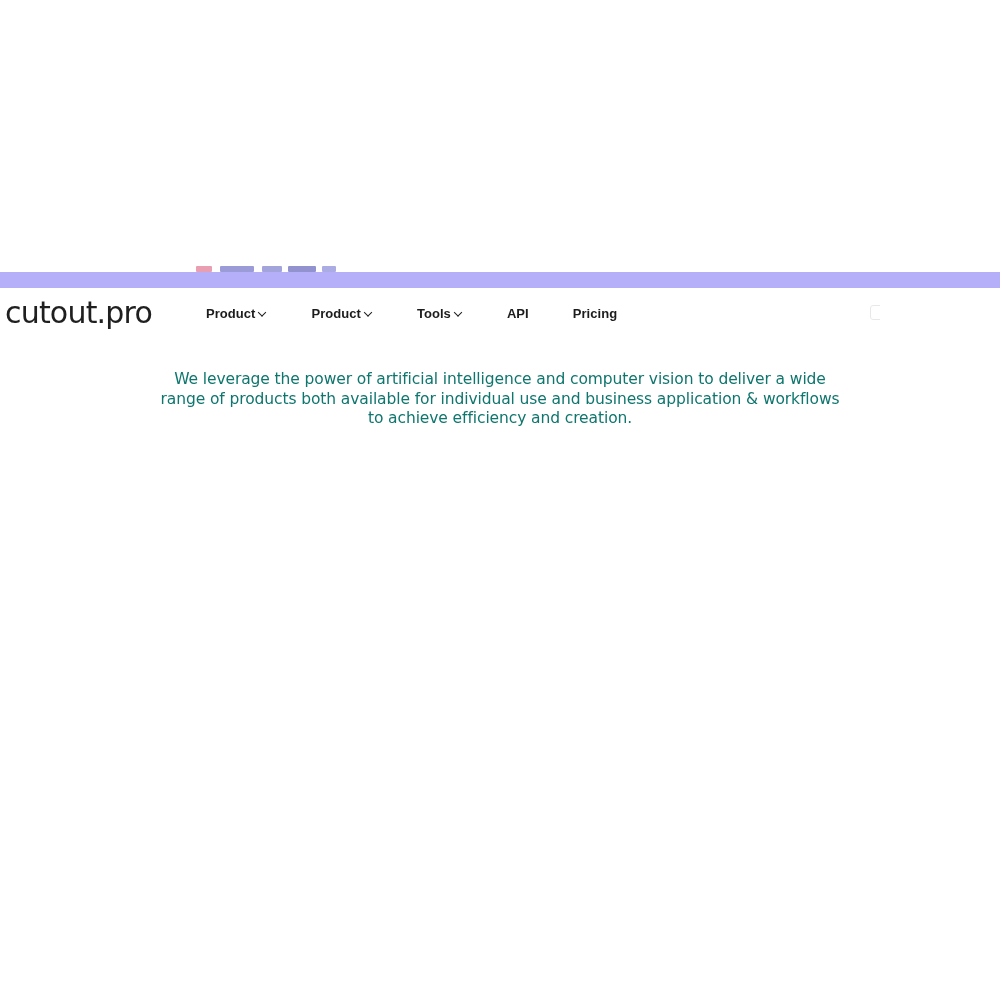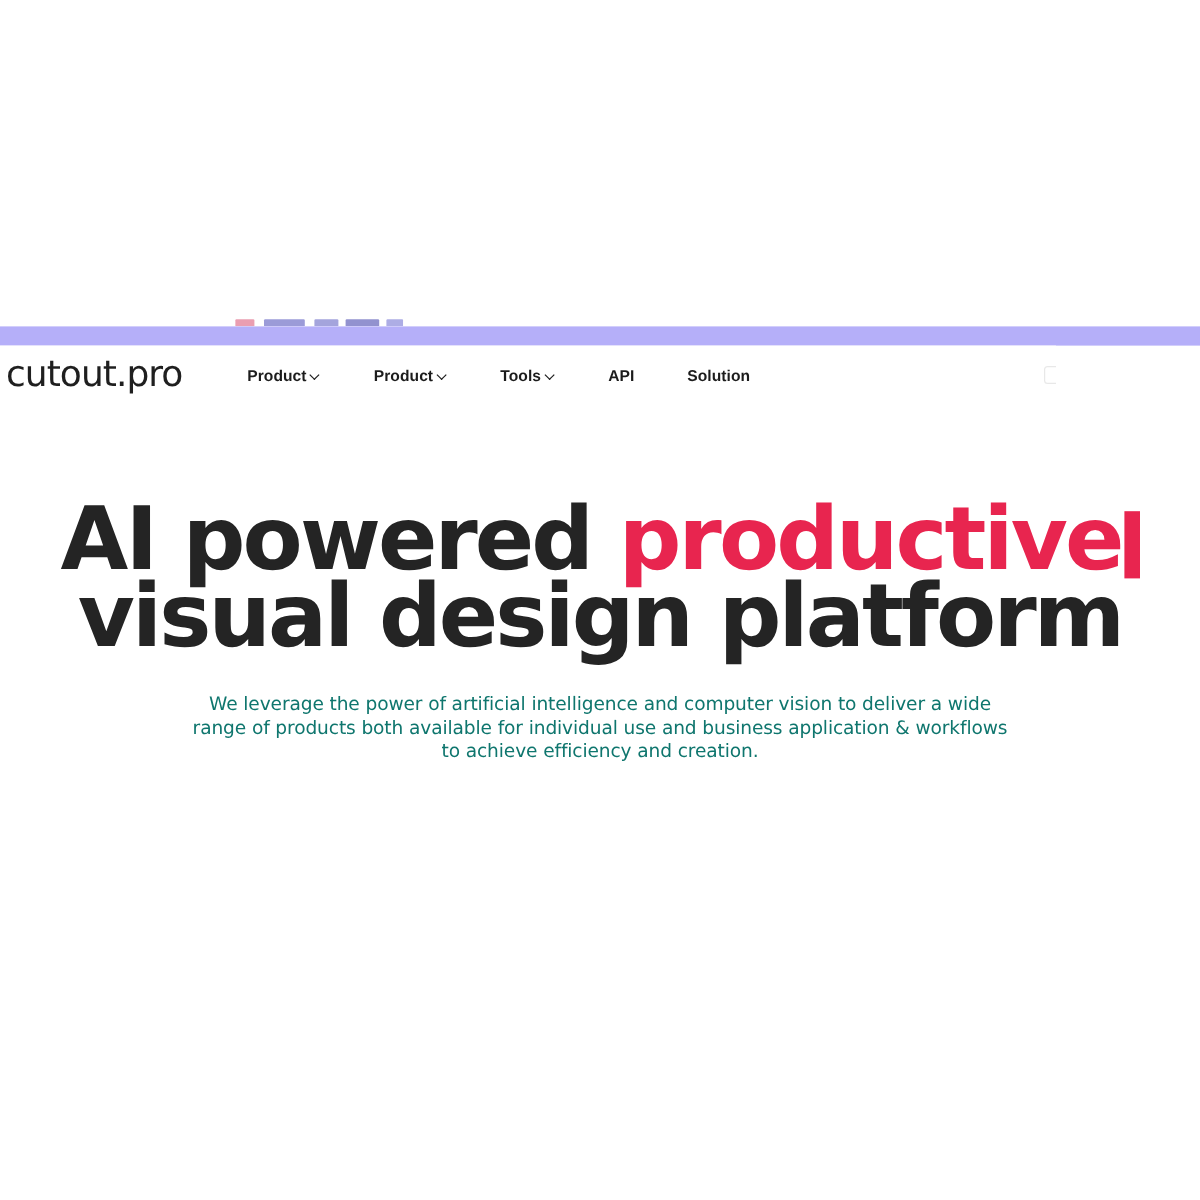--- a/index.html
+++ b/index.html
@@ -241,37 +241,33 @@
       <div class="nav-item">
         <span>Tools</span>
         <span class="chevron"></span>
       </div>
 
       <div class="nav-item">
         <span>API</span>
       </div>
 
       <div class="nav-item">
-        <span>Solution</span>
+        <span>Pricing</span>
       </div>
 
     </nav>
 
     <div class="header-right-clipped">
       <span class="hrc-box"></span>
     </div>
 
   </header>
 
   <section class="hero">
 
-    <h1 class="hero-headline">
-      <span class="hl-line"><span>AI powered </span><span class="hl-accent">productive</span><span class="type-caret"></span></span>
-      <span class="hl-line">visual design platform</span>
-    </h1>
 
     <p class="hero-sub">We leverage the power of artificial intelligence and computer vision to deliver a wide range of products both available for individual use and business application &amp; workflows to achieve efficiency and creation.</p>
 
   </section>
 
   <div class="below-hero"></div>
 
 </div>
 
 </body></html>

